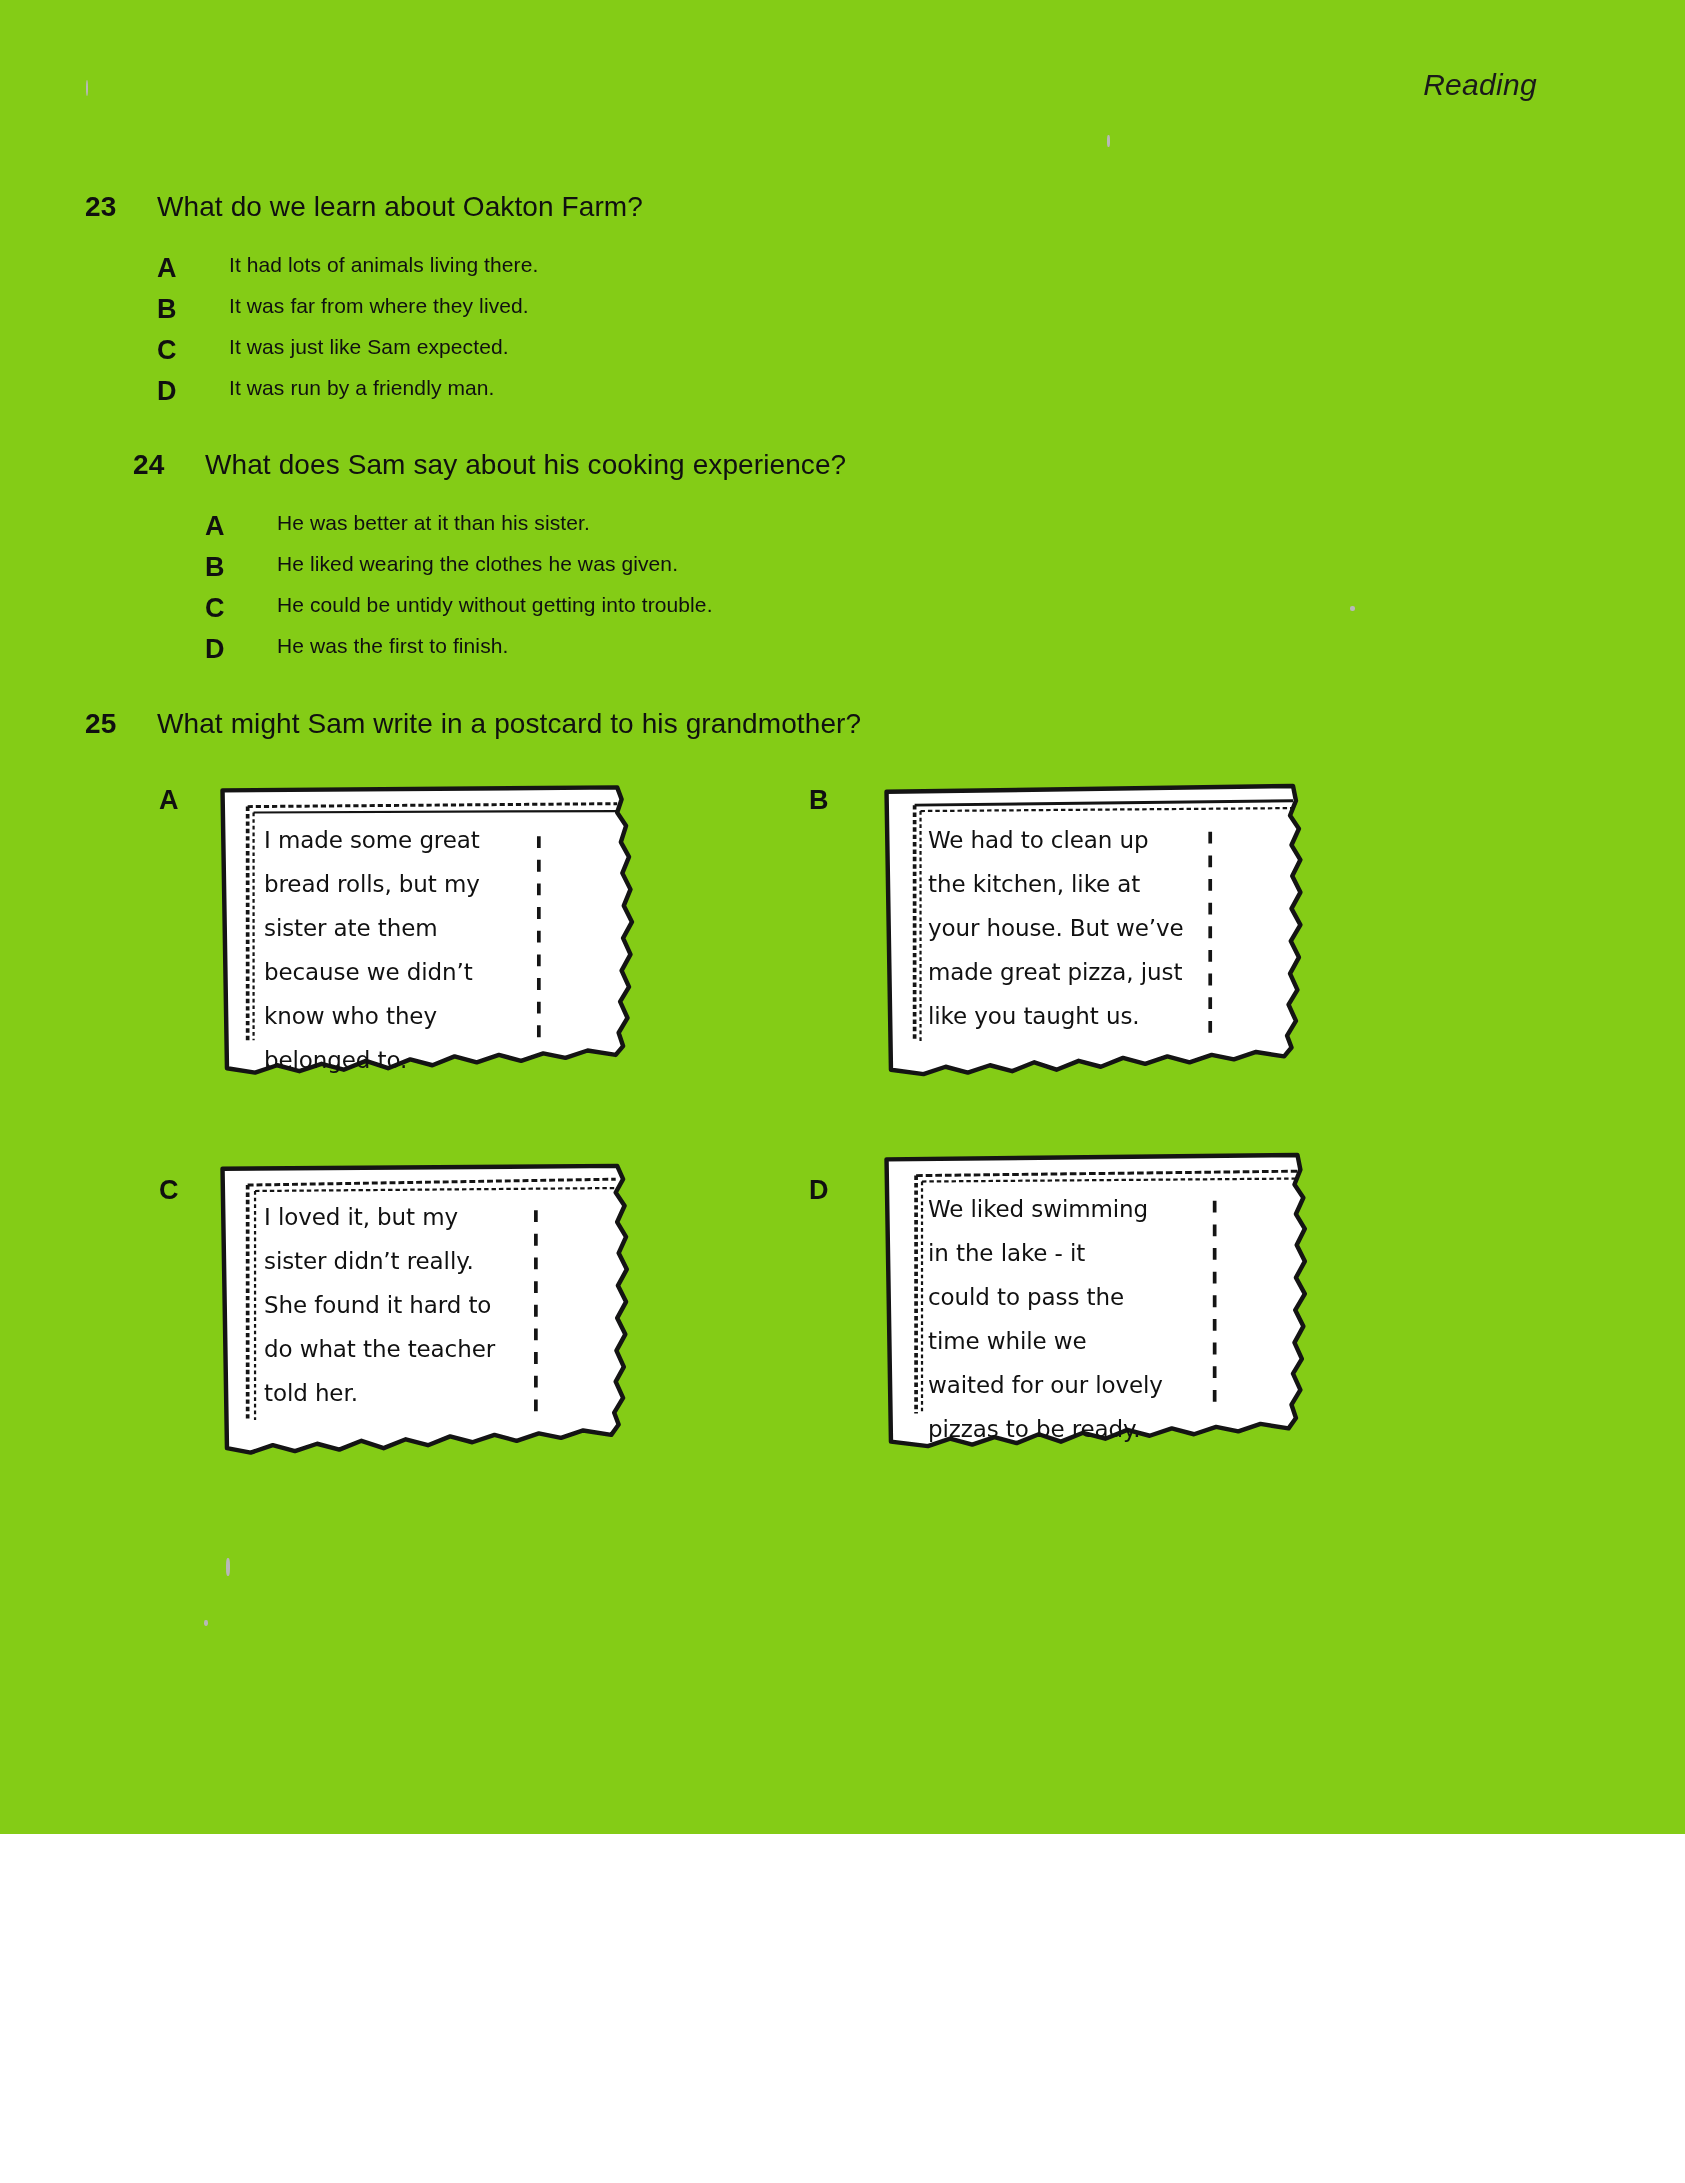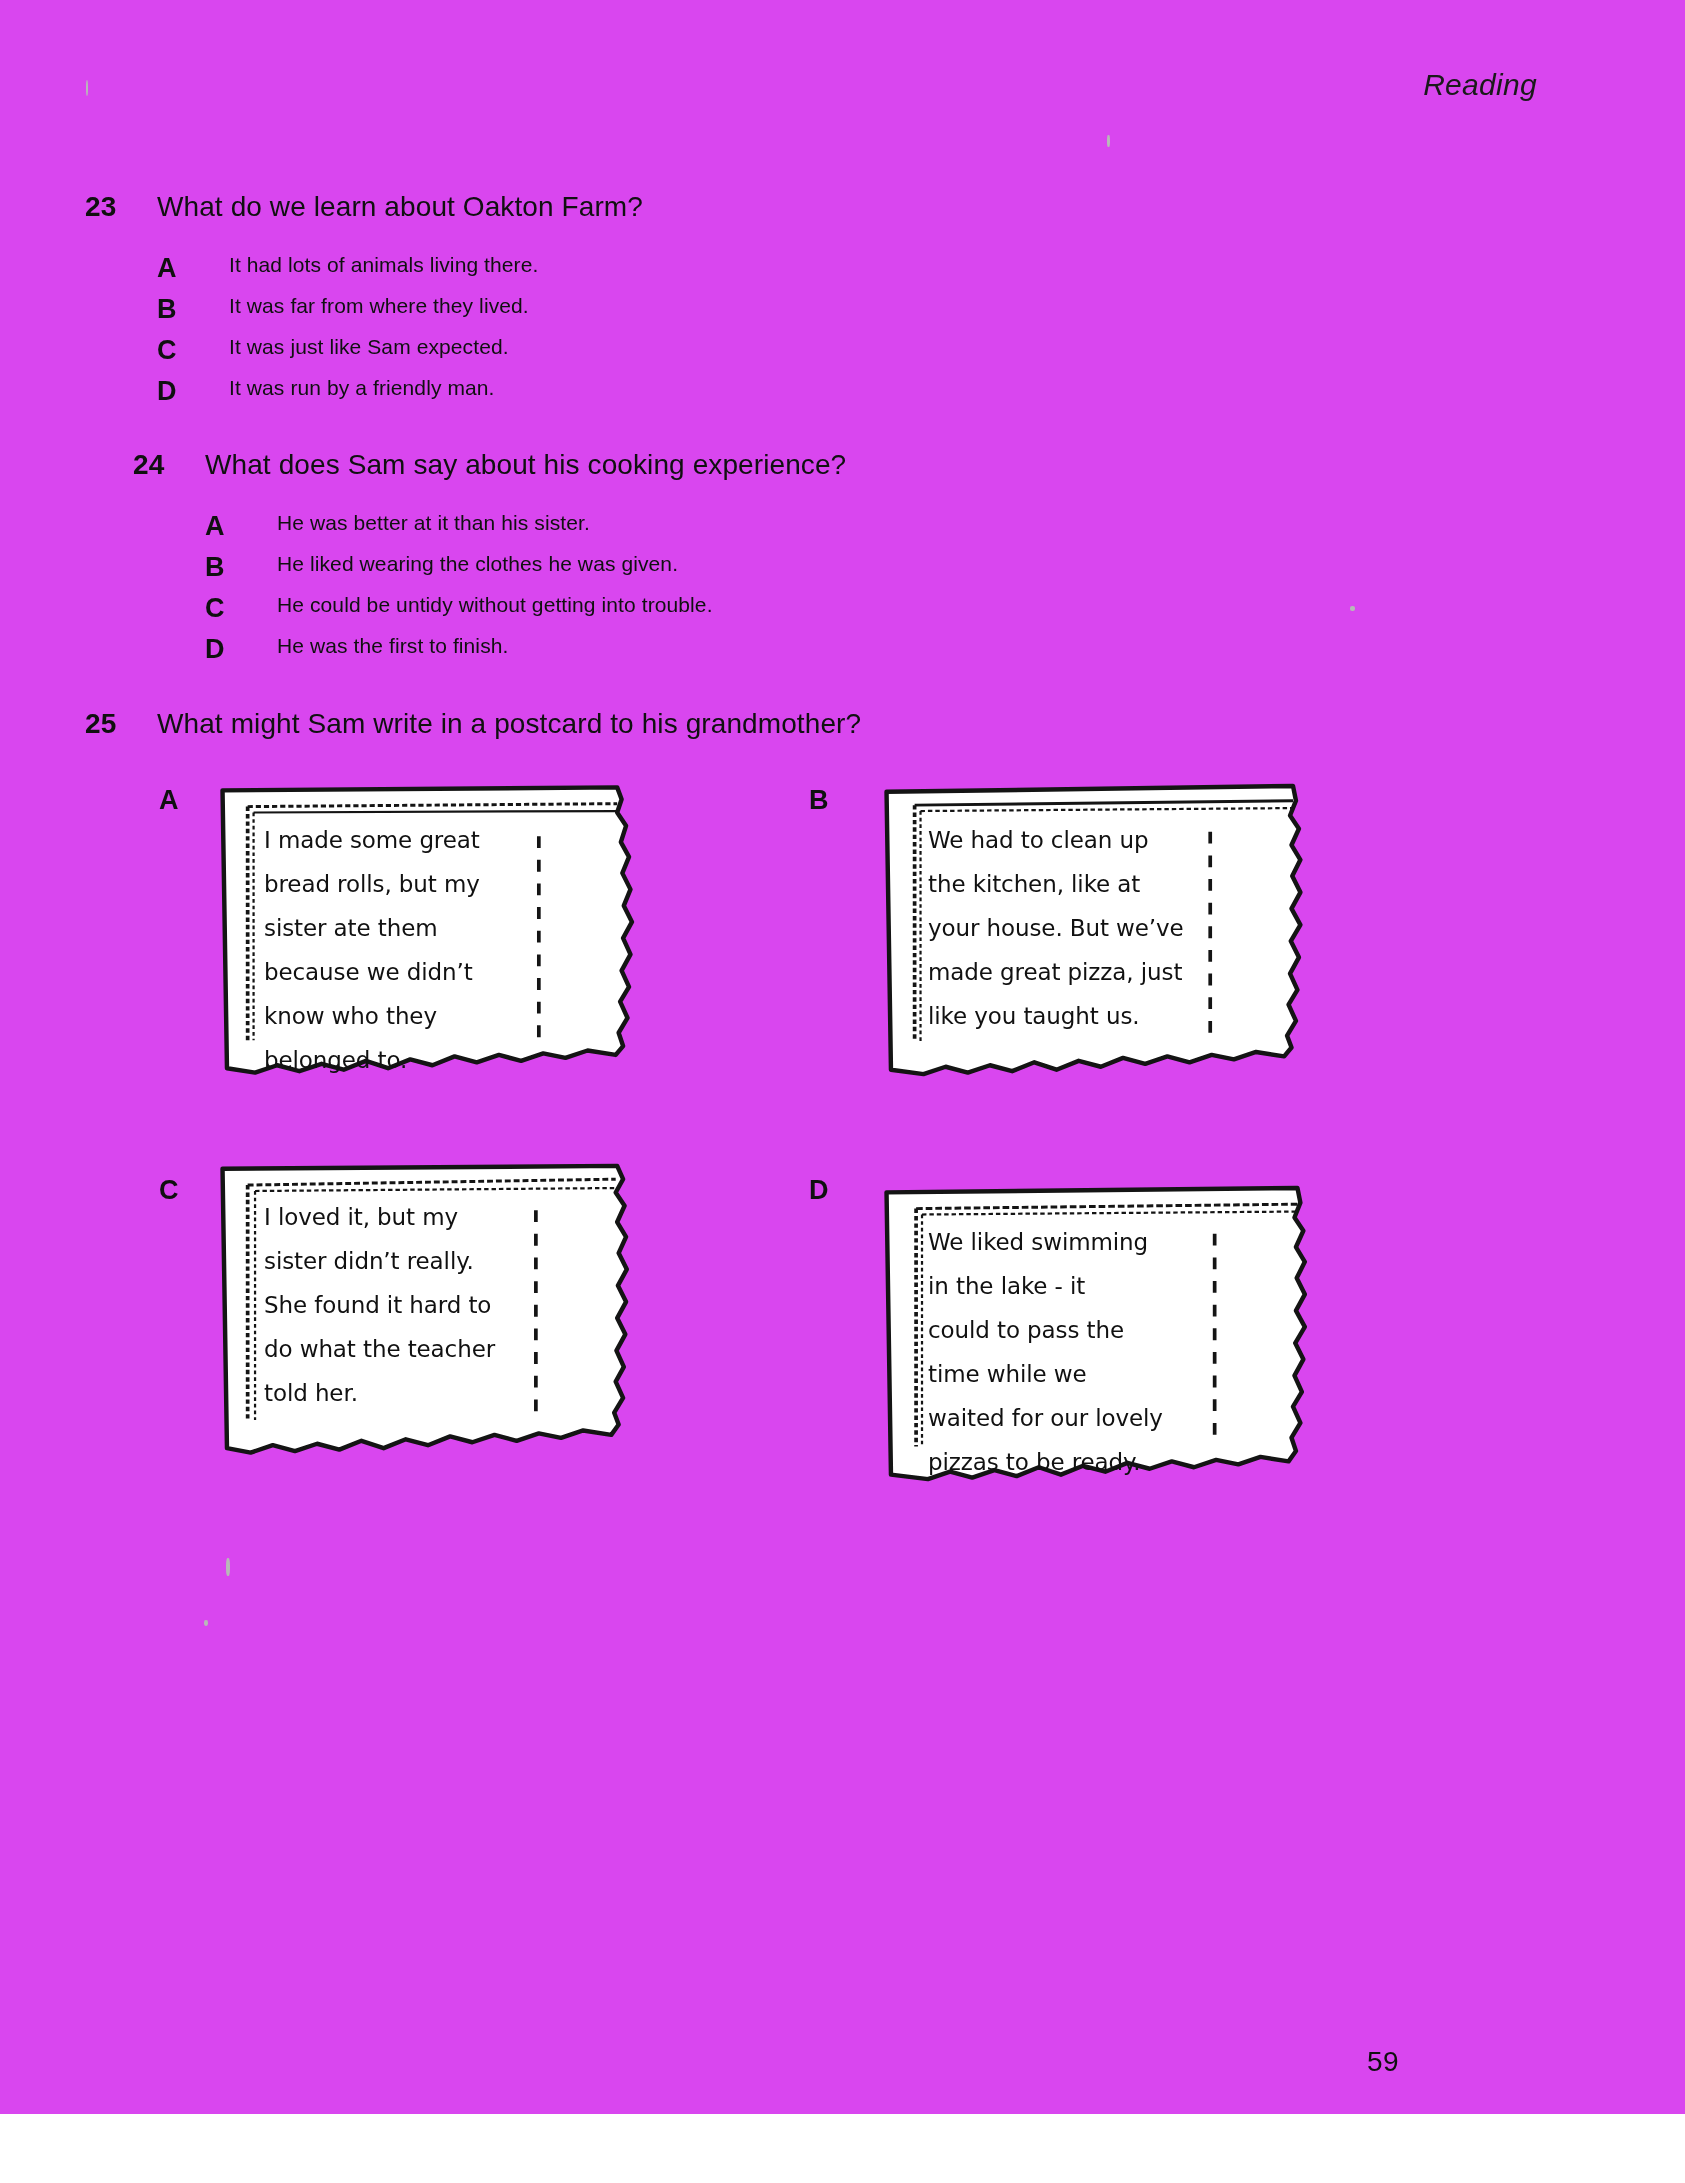--- a/index.html
+++ b/index.html
@@ -3,22 +3,22 @@
 <meta charset="utf-8">
 <style>
   html, body {
     margin: 0;
     padding: 0;
     background: #ffffff;
   }
   .page {
     position: relative;
     width: 1685px;
-    height: 2114px;
-    background: #d946ef;
+    height: 1834px;
+    background: #84cc16;
     overflow: hidden;
     font-family: "Liberation Sans", sans-serif;
     color: #101010;
     text-decoration: underline;
   }
 
   
   .header-subject {
     position: absolute;
     right: 148px;
@@ -264,21 +264,21 @@
     <div class="card-lines">
       <div class="card-line">I loved it, but my</div>
       <div class="card-line">sister didn’t really.</div>
       <div class="card-line">She found it hard to</div>
       <div class="card-line">do what the teacher</div>
       <div class="card-line">told her.</div>
     </div>
   </div>
 
   <span class="card-letter" style="left:809px; top:1175px;">D</span>
-  <div class="postcard" style="left:882px; top:1182px;">
+  <div class="postcard" style="left:882px; top:1149px;">
     <svg viewBox="0 0 610 410">
       <path d="M6,14 L562,8 L566,28 L558,48 L570,66 L560,88 L572,108 L561,130 L572,152
                L560,174 L572,196 L559,218 L570,240 L558,262 L568,284 L556,304 L566,326
                L554,346 L560,364 L550,378
                L512,372 L482,382 L452,376 L422,386 L392,378 L362,388 L332,380 L302,392
                L272,384 L242,396 L212,386 L182,398 L152,390 L122,400 L92,392 L62,402 L12,396 Z" fill="#ffffff" stroke="#141414" stroke-width="6" stroke-linejoin="round"></path>
       <path d="M46,36 L562,30" fill="none" stroke="#141414" stroke-width="4" stroke-dasharray="9 4"></path>
       <path d="M46,36 L46,358" fill="none" stroke="#141414" stroke-width="5" stroke-dasharray="6 4"></path>
       <path d="M54,44 L562,40" fill="none" stroke="#141414" stroke-width="3" stroke-dasharray="6 4"></path>
       <path d="M54,44 L54,358" fill="none" stroke="#141414" stroke-width="3" stroke-dasharray="5 4"></path>

